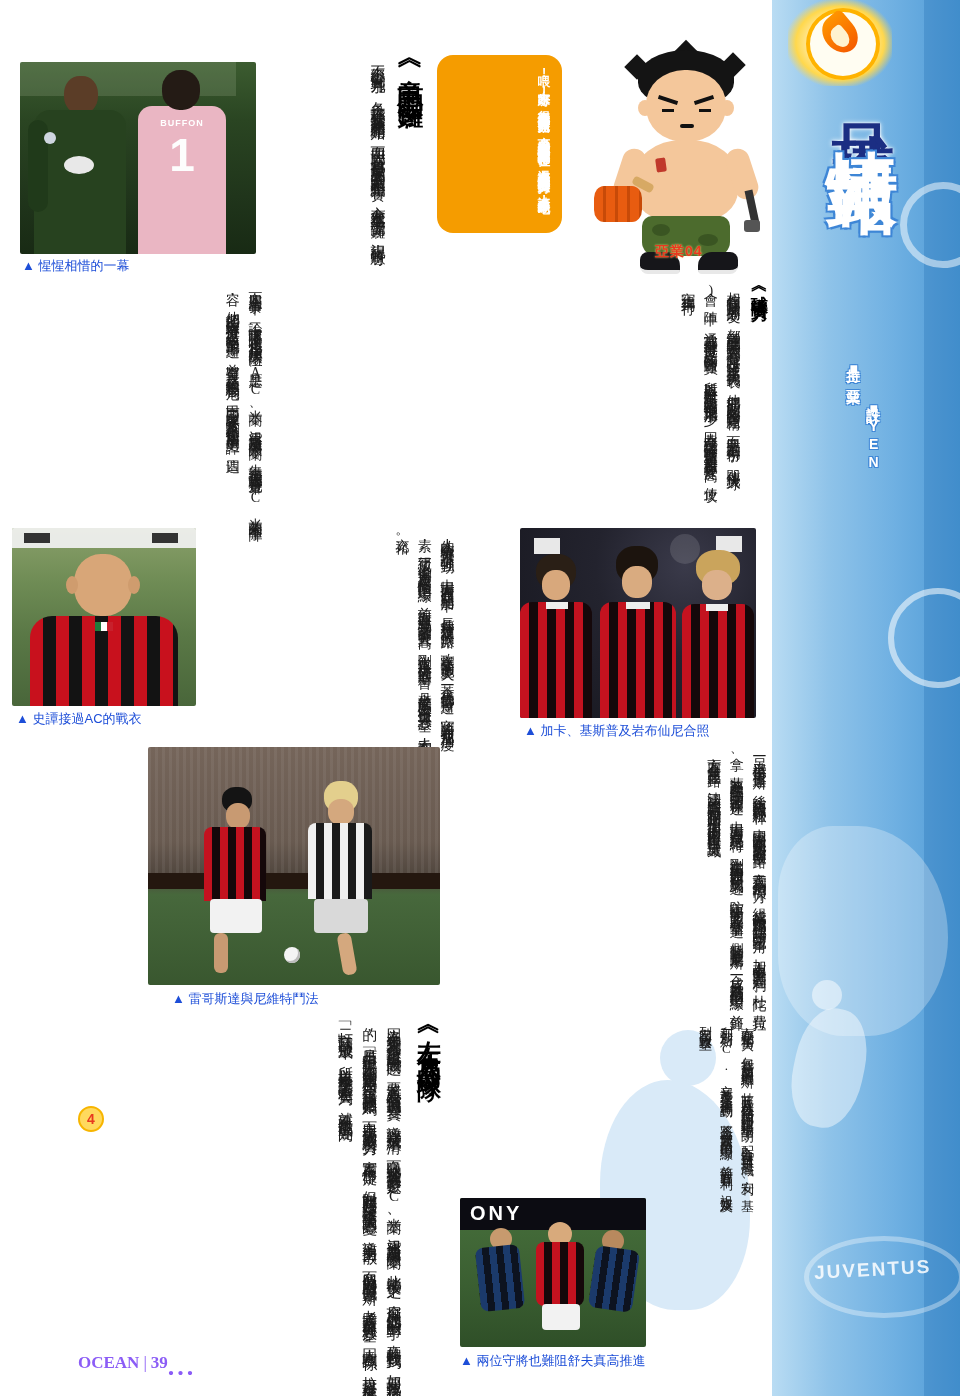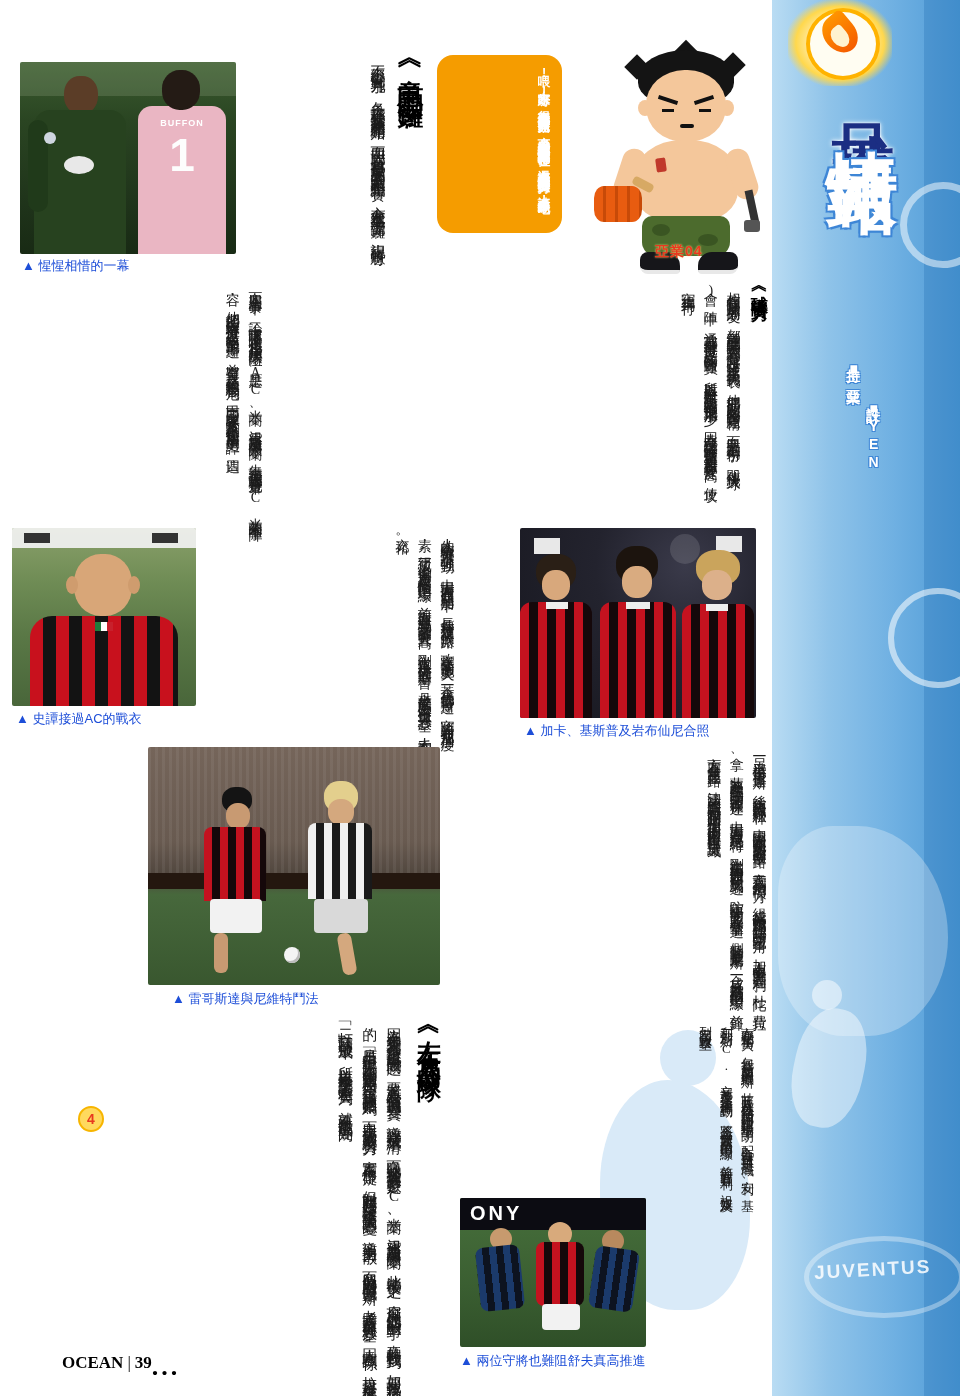--- a/index.html
+++ b/index.html
@@ -28,22 +28,22 @@
   
   .bubble{position:absolute;left:437px;top:55px;width:125px;height:178px;background:#f59c00;border-radius:16px;}
   .bubble-text{position:absolute;right:8px;top:10px;height:158px;writing-mode:vertical-rl;text-orientation:upright;
      color:#ffffff;font-weight:bold;font-size:12.5px;letter-spacing:1px;line-height:1.6;
      font-family:"Liberation Sans",sans-serif;}
   .badge{position:absolute;left:655px;top:243px;color:#e8391f;font-weight:bold;font-size:14px;
          letter-spacing:1px;text-shadow:0 0 2px #ffe27a;z-index:3;}
   .endmark{position:absolute;left:78px;top:1106px;width:22px;height:22px;border-radius:50%;
            background:#ffd95e;border:2px solid #f7b500;color:#e8391f;font-weight:bold;font-size:14px;
            text-align:center;line-height:22px;font-family:"Liberation Sans",sans-serif;}
-  .footer{position:absolute;left:62px;top:1352px;font-family:"Liberation Serif",serif;font-weight:bold;
-          font-size:17px;color:#000000;}
+  .footer{position:absolute;left:78px;top:1352px;font-family:"Liberation Serif",serif;font-weight:bold;
+          font-size:17px;color:#8b5cf6;}
   .footer .fdiv{margin:0 4px;font-weight:normal;}
   .footer .fdots{font-size:26px;letter-spacing:3px;vertical-align:-7px;}
   .ph-cap-overlay{position:absolute;left:3px;top:3px;right:3px;font-weight:bold;font-size:15px;color:#e33414;
      text-shadow:-1px -1px 0 #ffe000,1px -1px 0 #ffe000,-1px 1px 0 #ffe000,1px 1px 0 #ffe000;white-space:nowrap;}
 </style>
 </head>
 <body>
 
 <div class="page">
 
@@ -96,21 +96,21 @@
     <div class="abs" style="left:54px;top:176px;width:18px;height:12px;background:#3a5522;border-radius:50%;"></div>
     <div class="abs" style="left:100px;top:186px;width:20px;height:12px;background:#3a5522;border-radius:50%;"></div>
     <div class="abs" style="left:42px;top:204px;width:40px;height:18px;background:#16161a;border-radius:8px 14px 4px 8px;border-bottom:4px solid #e8e8e8;"></div>
     <div class="abs" style="left:100px;top:204px;width:40px;height:18px;background:#16161a;border-radius:14px 8px 8px 4px;border-bottom:4px solid #e8e8e8;"></div>
   </div>
   <div class="badge">亞業04</div>
   <div class="bubble">
     <div class="bubble-text">喂!大家好呀!很高興在新書又同大家見面,令小弟可以繼續將新的足球資訊帶比各位,還有多謝你們對本書的支持,請多多捧場吧!</div>
   </div>
 
-  <div class="ph" style="left:20px;top:62px;width:216px;height:192px;background:linear-gradient(180deg,#3c5c30 0,#2a4522 30%,#20351b 70%,#182a14 100%);">
+  <div class="ph" style="left:20px;top:62px;width:236px;height:192px;background:linear-gradient(180deg,#3c5c30 0,#2a4522 30%,#20351b 70%,#182a14 100%);">
     <div class="abs" style="left:0;top:0;width:216px;height:34px;background:rgba(190,205,170,.18);"></div>
     <div class="abs" style="left:44px;top:14px;width:34px;height:38px;background:#5b3d27;border-radius:46%;"></div>
     <div class="abs" style="left:14px;top:48px;width:92px;height:144px;background:#27421f;border-radius:16px 16px 0 0;"></div>
     <div class="abs" style="left:8px;top:58px;width:20px;height:92px;background:#203a1a;border-radius:10px;"></div>
     <div class="abs" style="left:44px;top:94px;width:30px;height:18px;background:#e8e8e8;border-radius:50%;"></div>
     <div class="abs" style="left:24px;top:70px;width:12px;height:12px;background:#cfd6e0;border-radius:50%;"></div>
     <div class="abs" style="left:118px;top:44px;width:88px;height:148px;background:#eab6c3;border-radius:14px 14px 0 0;"></div>
     <div class="abs" style="left:142px;top:8px;width:38px;height:40px;background:#241b15;border-radius:46%;"></div>
     <div class="abs" style="left:118px;top:56px;width:88px;text-align:center;color:#fff;font-size:9px;font-weight:bold;letter-spacing:1px;">BUFFON</div>
     <div class="abs" style="left:118px;top:66px;width:88px;text-align:center;color:#fdfdfd;font-size:46px;font-weight:bold;">1</div>

